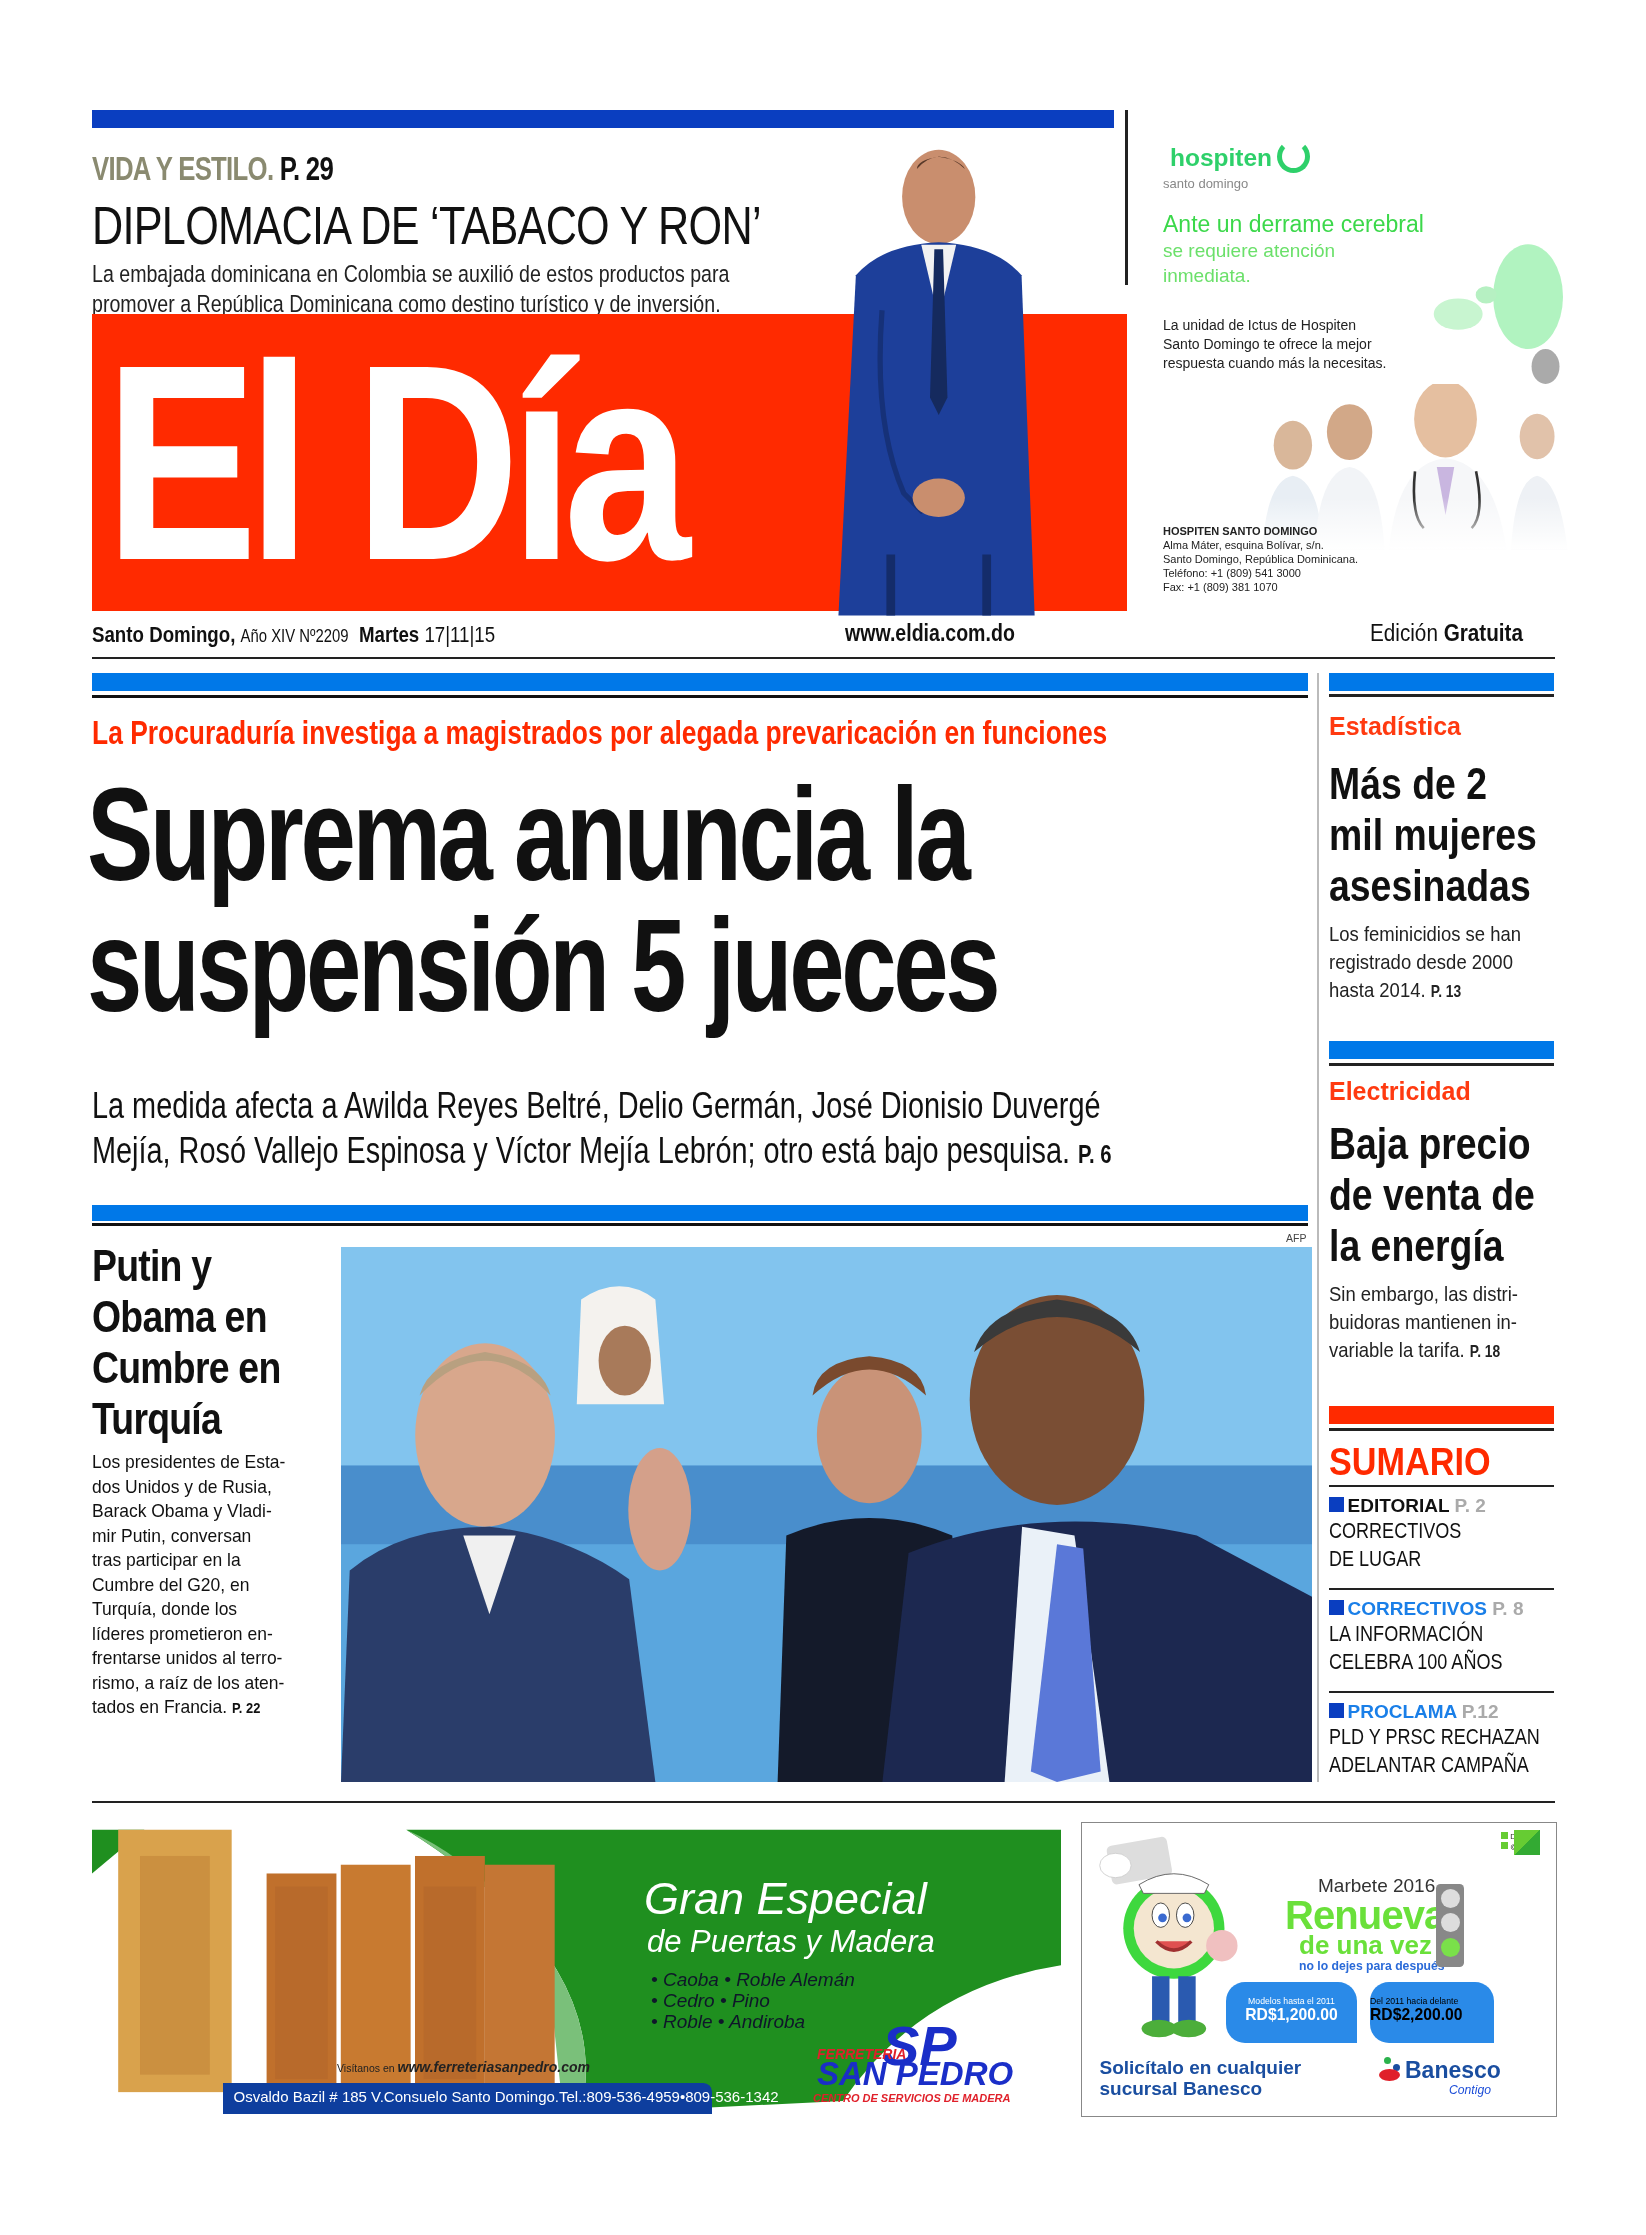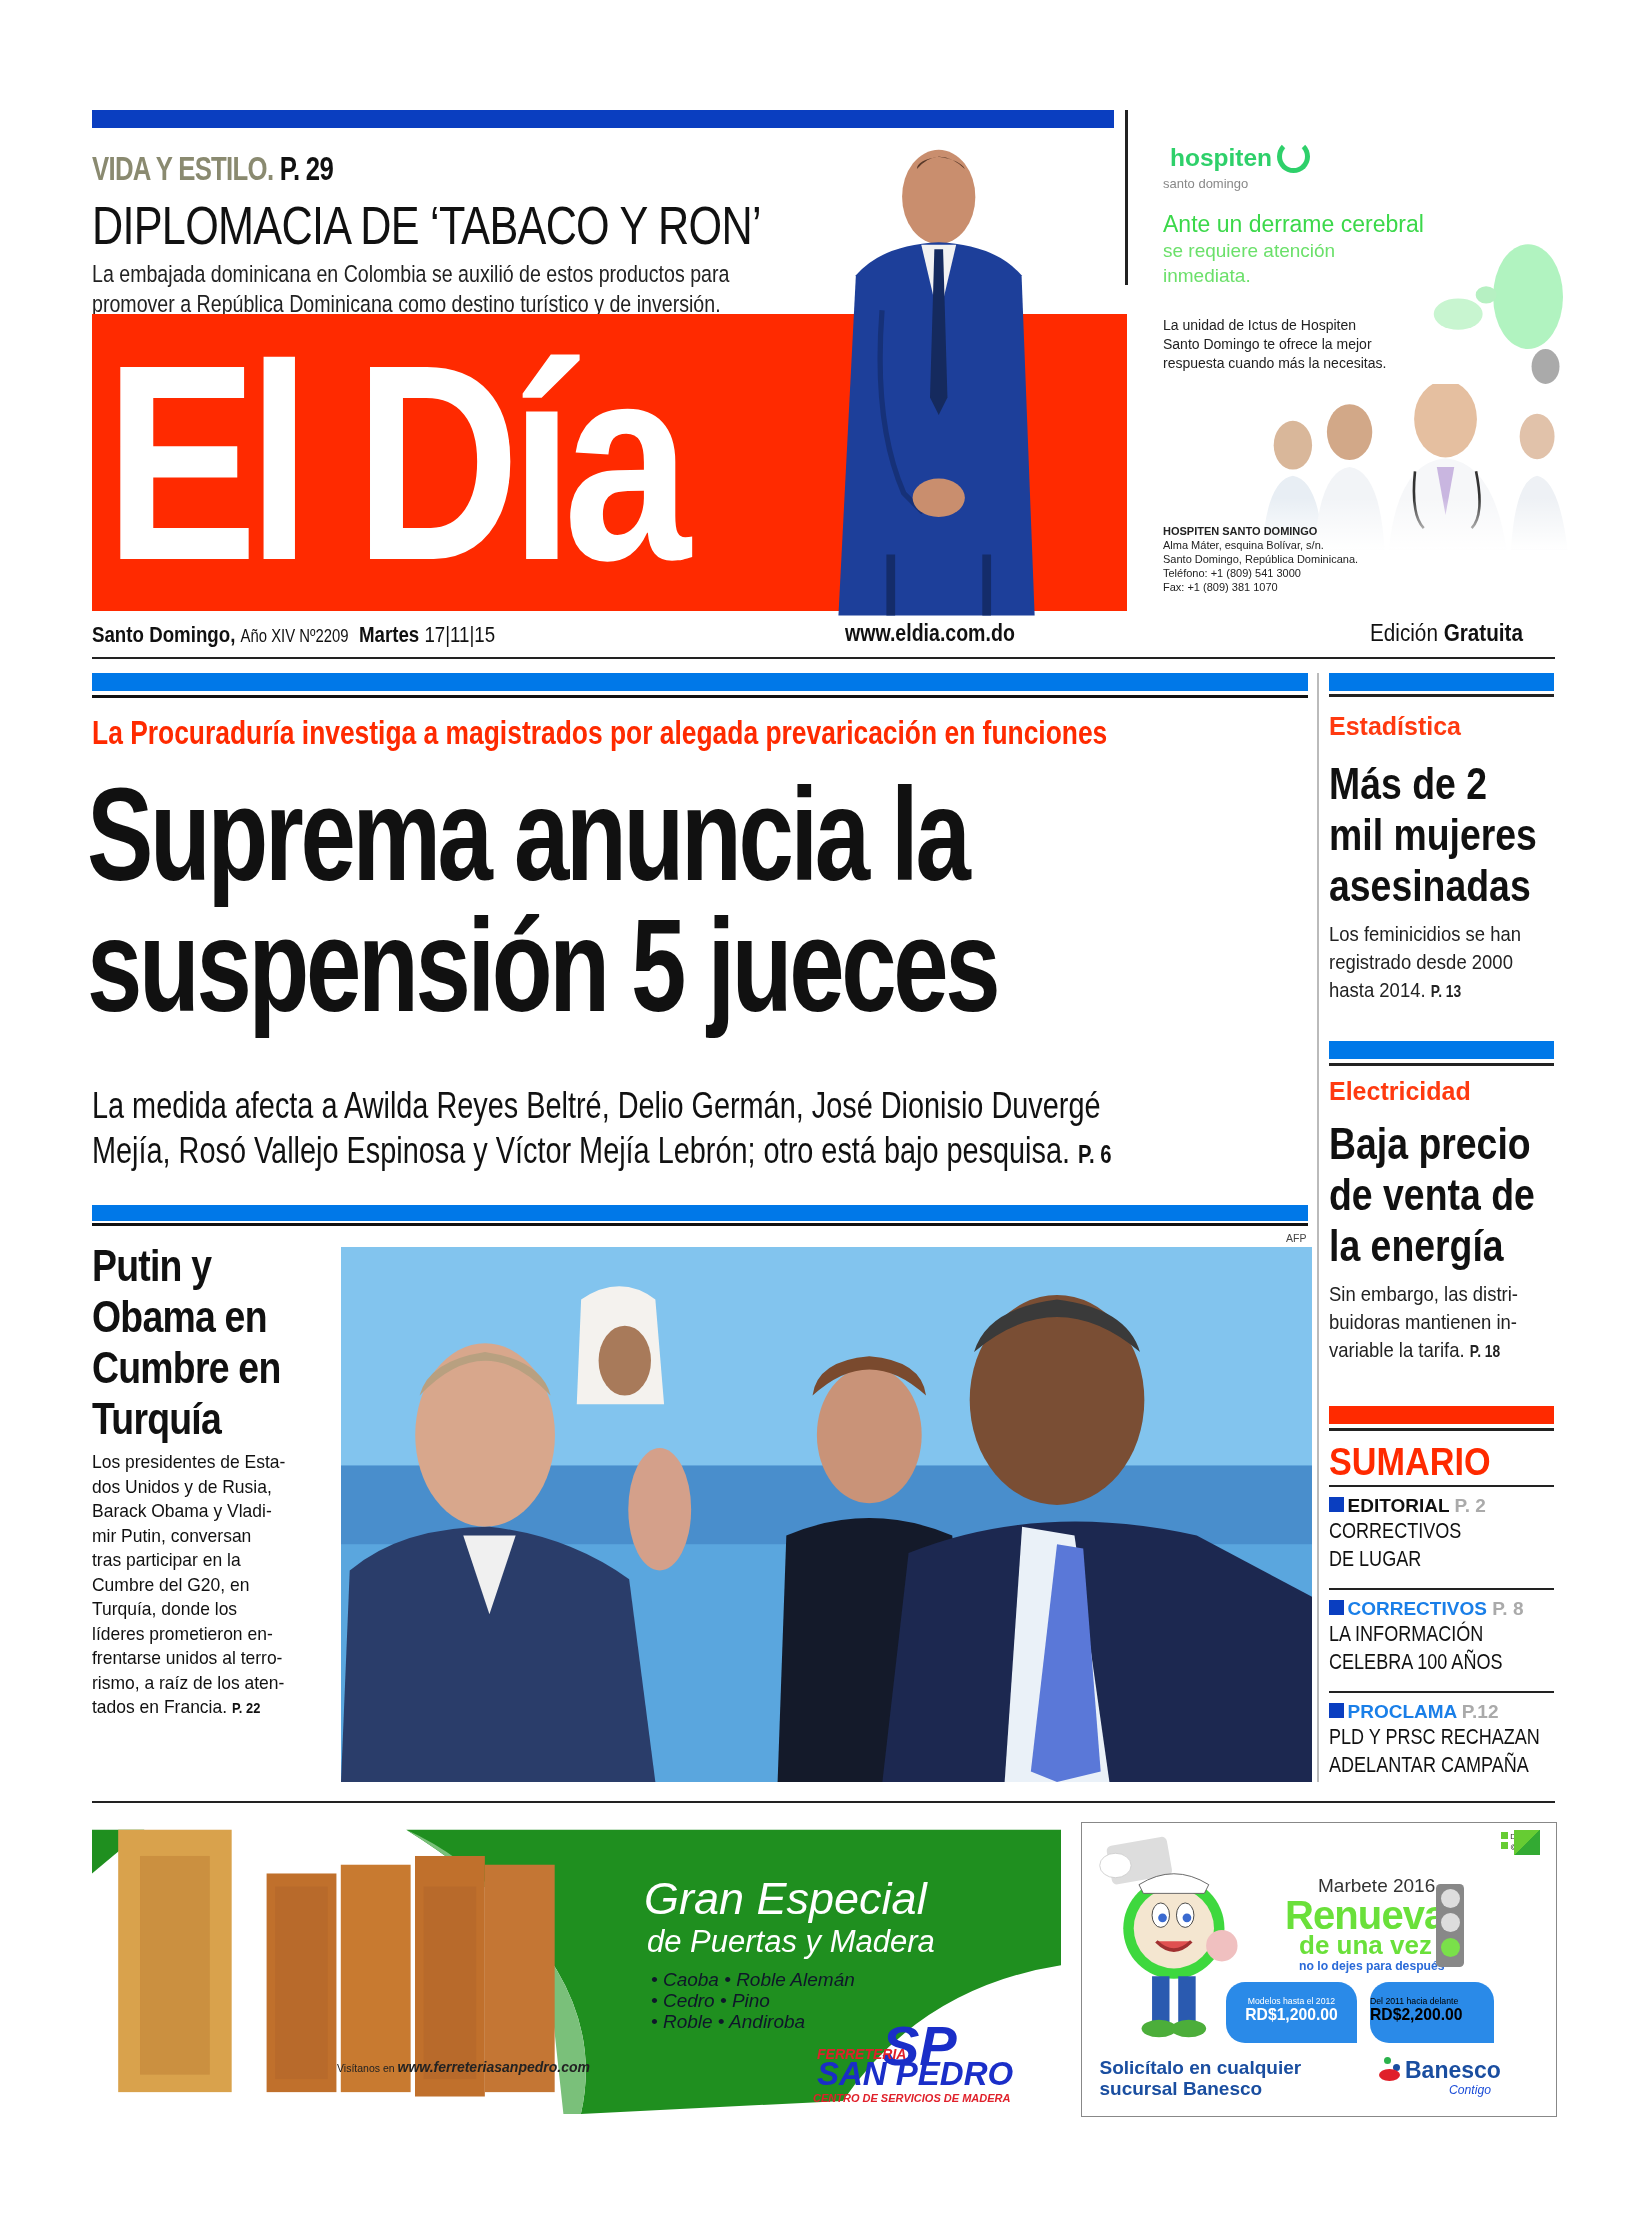--- a/index.html
+++ b/index.html
@@ -303,20 +303,23 @@
   <div class="abs" style="left:555px;top:103px;color:#fff;font-size:31px;font-style:italic;">de Puertas y Madera</div>
   <div class="abs" style="left:559px;top:148px;color:#0f172a;font-size:19px;font-style:italic;line-height:21px;">
     <div>• Caoba • Roble Alemán</div>
     <div>• Cedro • Pino</div>
     <div>• Roble • Andiroba</div>
   </div>
   <div class="abs" style="left:245px;top:238px;font-size:10.5px;color:#222;">
     <span>Visítanos en</span>
     <b style="font-size:14px;font-style:italic">www.ferreteriasanpedro.com</b>
   </div>
+  <div class="abs" style="left:131px;top:262px;width:489px;height:31px;background:#0e3e9e;border-radius:0 8.7px 0 0;">
+    <div style="color:#fff;font-size:15px;padding:5.2px 0 0 10.5px;white-space:nowrap">Osvaldo Bazil # 185 V.Consuelo Santo Domingo.Tel.:809-536-4959•809-536-1342</div>
+  </div>
   <div class="abs" style="left:790px;top:192px;font-size:56px;font-weight:bold;font-style:italic;color:#1a2ec8;">SP</div>
   <div class="abs" style="left:725px;top:225px;font-size:14px;font-weight:bold;font-style:italic;color:#e0202a;">FERRETERIA</div>
   <div class="abs" style="left:725px;top:234px;font-size:33px;font-weight:bold;font-style:italic;color:#1a2ec8;">SAN PEDRO</div>
   <div class="abs" style="left:721px;top:271px;font-size:11px;font-weight:bold;font-style:italic;color:#e0202a;">CENTRO DE SERVICIOS DE MADERA</div>
 </div>
 
 <div class="abs" id="ad-dgii">
   <svg class="abs" style="left:8.7px;top:8.7px;width:157px;height:210px" viewBox="0 0 180 240">
     <rect x="20" y="10" width="70" height="45" rx="6" fill="#ddd" transform="rotate(-10 55 30)"></rect>
     <ellipse cx="28" cy="38" rx="18" ry="14" fill="#fff" stroke="#ccc"></ellipse>
@@ -342,21 +345,21 @@
   <div class="abs" style="left:236px;top:52px;font-size:19px;color:#333">Marbete 2016</div>
   <div class="abs" style="left:203px;top:70px;font-size:40px;font-weight:bold;color:#6ae03a;letter-spacing:-0.9px">Renueva</div>
   <div class="abs" style="left:217px;top:107px;font-size:26px;font-weight:bold;color:#6ae03a">de una vez</div>
   <div class="abs" style="left:217px;top:136px;font-size:12.2px;font-weight:bold;color:#2a6ad8">no lo dejes para después</div>
   <div class="abs" style="left:354px;top:61px;width:28px;height:83px;background:#888;border-radius:4.4px">
     <div style="width:19px;height:19px;border-radius:50%;background:#ddd;margin:5.2px auto 0"></div>
     <div style="width:19px;height:19px;border-radius:50%;background:#ddd;margin:5.2px auto 0"></div>
     <div style="width:19px;height:19px;border-radius:50%;background:#7ae04a;margin:5.2px auto 0"></div>
   </div>
   <div class="abs" style="left:144px;top:159px;width:131px;height:61px;background:#2a8ae8;border-radius:19px 19px 0 19px;color:#fff;text-align:center">
-    <div style="font-size:8.7px;margin-top:14px">Modelos hasta el 2012</div>
+    <div style="font-size:8.7px;margin-top:14px">Modelos hasta el 2011</div>
     <div style="font-size:15.7px;font-weight:bold">RD$1,200.00</div>
   </div>
   <div class="abs" style="left:288px;top:159px;width:124px;height:61px;background:#2a8ae8;border-radius:19px 19px 0 19px;color:#000000;text-align:left">
     <div style="font-size:8.7px;margin-top:14px">Del 2011 hacia delante</div>
     <div style="font-size:15.7px;font-weight:bold">RD$2,200.00</div>
   </div>
   <div class="abs" style="left:17.5px;top:234px;font-size:19px;font-weight:bold;color:#1a4ea0;line-height:21px">
     <div>Solicítalo en cualquier</div>
     <div>sucursal Banesco</div>
   </div>

